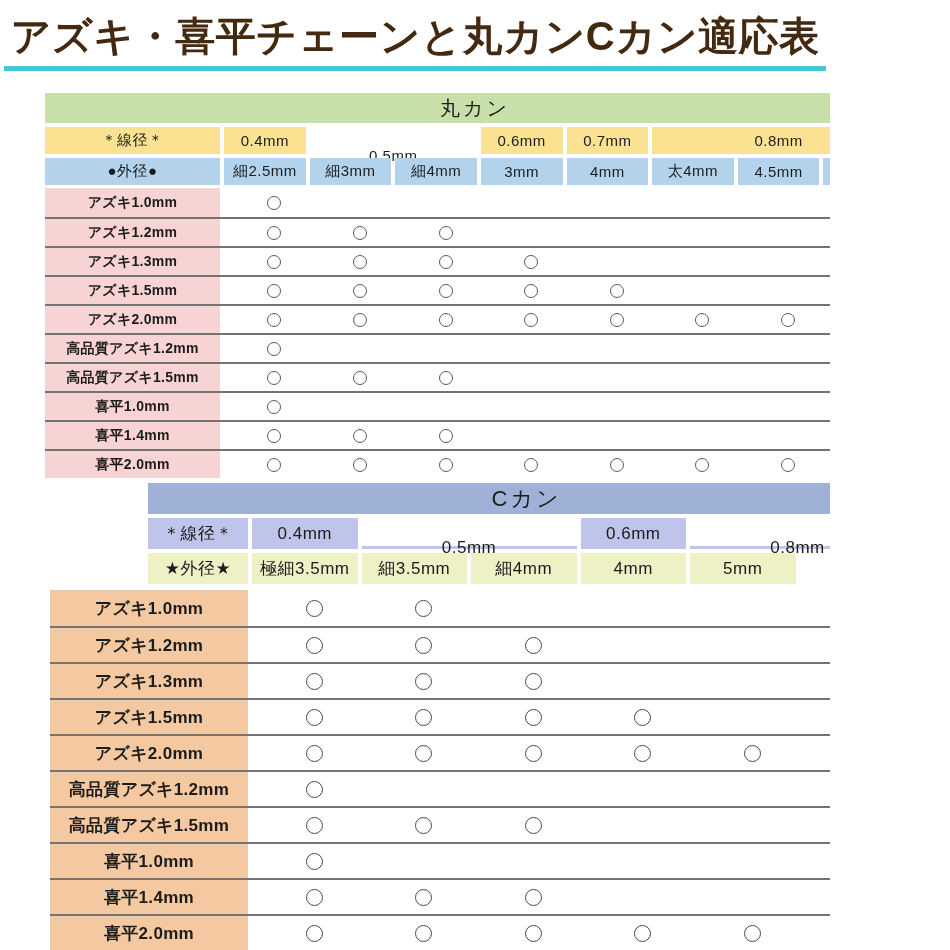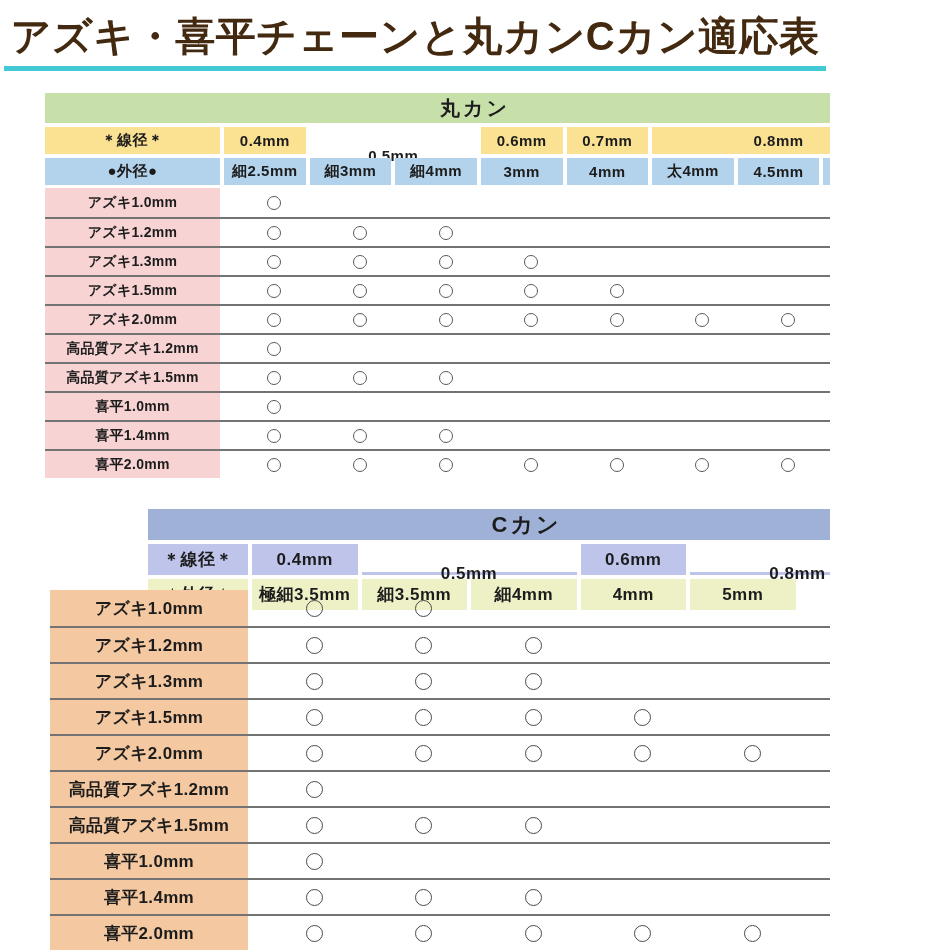--- a/index.html
+++ b/index.html
@@ -11,37 +11,37 @@
   .title-wrap{position:absolute;top:0;left:0;width:100%;text-align:center;}
   h1.title{
     display:inline-block;margin:13px 0 0;padding:0 6px 7px;
     font-size:40px;line-height:1.15;font-weight:bold;
     color:var(--title-text,#42290f);
     border-bottom:5px solid var(--title-underline,#43c9d3);
     letter-spacing:0.5px;white-space:nowrap;
   }
   
   .grid{position:absolute;display:grid;column-gap:4px;row-gap:4px;}
-  .cell{display:flex;align-items:center;justify-content:center;font-weight:bold;letter-spacing:0.5px;}
+  .cell{display:flex;align-items:center;justify-content:center;font-weight:normal;letter-spacing:0.5px;}
   .span-all{grid-column:1/-1;}
   .sp2{grid-column:span 2;margin-top:28px;}
   .sp3{grid-column:span 3;}
   
   .maru-hdr{left:45px;top:93px;width:860px;grid-template-columns:175px repeat(8,1fr);grid-template-rows:30px 27px 27px;}
   .maru-hdr .cell{font-size:15px;}
   .maru-hdr .tbl-title{font-size:20px;letter-spacing:3px;}
   .bg-maru-green{background:var(--maru-green,#c7dfa9);}
   .bg-maru-yellow{background:var(--maru-yellow,#fbe293);}
   .bg-maru-blue{background:var(--maru-blue,#b3d3ec);}
   .maru-body{position:absolute;left:45px;top:188px;width:860px;}
   .maru-body .row{grid-template-columns:175px repeat(8,1fr);height:29px;}
   .maru-body .rlabel{background:var(--maru-pink,#f8d3d3);font-size:14px;}
   .maru-body .mark{width:12px;height:12px;border:1.5px solid #5a5a5a;}
   
-  .c-hdr{left:148px;top:509px;width:757px;grid-template-columns:100px repeat(6,1fr);grid-template-rows:31px 31px 31px;}
+  .c-hdr{left:148px;top:483px;width:757px;grid-template-columns:100px repeat(6,1fr);grid-template-rows:31px 31px 31px;}
   .c-hdr .cell{font-size:17px;}
   .c-hdr .tbl-title{font-size:22px;letter-spacing:3px;}
   .bg-c-blue{background:var(--c-blue,#a0b1d8);}
   .bg-c-lav{background:var(--c-lavender,#bec4ea);}
   .bg-c-yellow{background:var(--c-yellow,#eef0c6);}
   .c-body{position:absolute;left:50px;top:590px;width:855px;}
   .c-body .row{grid-template-columns:198px repeat(6,1fr);height:36px;}
   .c-body .rlabel{background:var(--c-orange,#f4c8a0);font-size:17px;}
   .c-body .mark{width:15px;height:15px;border:1.8px solid #4a4a4a;}
   

